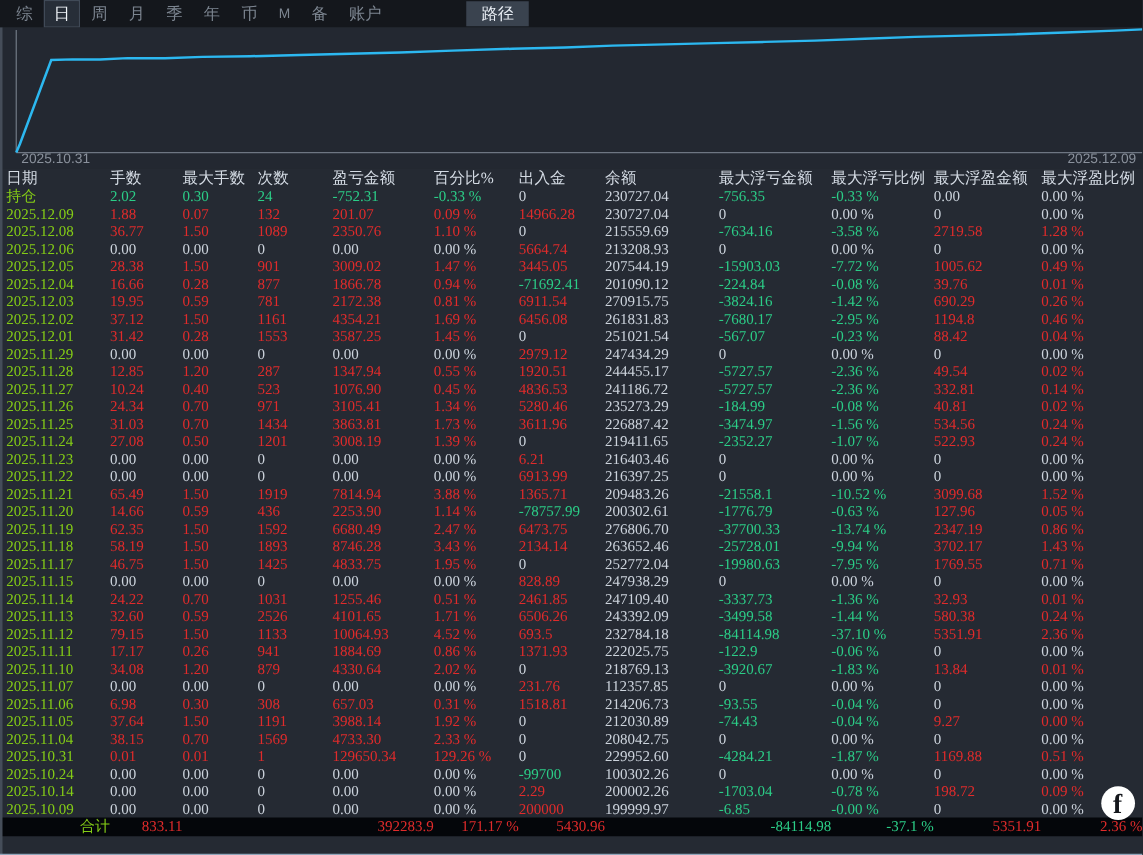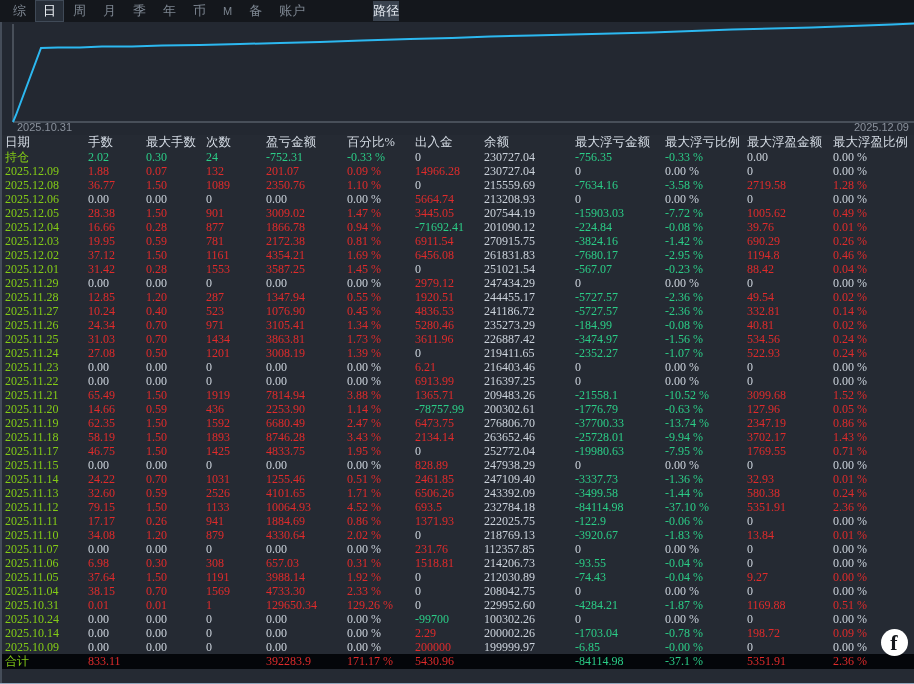--- a/index.html
+++ b/index.html
@@ -14,21 +14,21 @@
     position:absolute; top:0; left:0; width:914px; height:22px;
     background:#14171c; display:flex; align-items:center; padding-left:6px;
   }
   .menu-item {
     color:#7c8590; font-size:13px; padding:2px 7px; margin-right:3px;
     line-height:16px; cursor:default; white-space:nowrap;
   }
   .menu-item.active { color:#f2f6fa; background:#272e38; outline:1px solid #3e4document; outline:1px solid #3e4document; }
   .menu-item.active { outline:1px solid #404a57; }
   .menu-item.small { font-size:11px; }
-  .path-btn { margin-left:58px; background:#3a434f; color:#e9eef4; padding:2px 0; }
+  .path-btn { margin-left:58px; background:#3a434f; color:#e9eef4; padding:2px 12px; }
   
   .chart {
     position:absolute; top:22px; left:0; width:914px; height:113px;
     background:#232831;
   }
   .chart svg { position:absolute; top:0; left:0; }
   .chart-label-left  { position:absolute; left:17px;  top:99px; font-size:11px; color:#8a919c; }
   .chart-label-right { position:absolute; right:5px;  top:99px; font-size:11px; color:#8a919c; }
   
   .table {
@@ -40,21 +40,21 @@
     grid-template-columns:83px 58px 60px 60px 81px 68px 69px 91px 90px 82px 86px 1fr;
     height:14px; align-items:center; padding-left:5px;
     font-size:12px; line-height:13px; white-space:nowrap;font-family:Liberation Serif, serif;
   }
   .thead { height:15px; font-size:12.5px; color:#d4dbe4; }
   .trow .cell { overflow:visible; }
   .c-w { color:#ccd3dc; }
   .c-r { color:#e02b2b; }
   .c-g { color:#2bcd87; }
   .date { color:#84cc16; }
-  .total-row { background:#04060a; height:15px; }
+  .total-row { background:#04060a; height:15px;text-align:right; }
   
   .left-edge  { position:absolute; top:22px; left:0; width:2px; height:662px; background:#454d59; }
   .bottom-edge{ position:absolute; left:0; bottom:0; width:914px; height:1px; background:#91a6bb; }
   
   .watermark {
     position:absolute; top:629px; right:3px; display:flex; align-items:center;
     color:#ffffff; font-size:27px; font-weight:bold; letter-spacing:1px;
   }
   .fb-icon {
     width:27px; height:27px; margin-right:3px; border-radius:50%;

